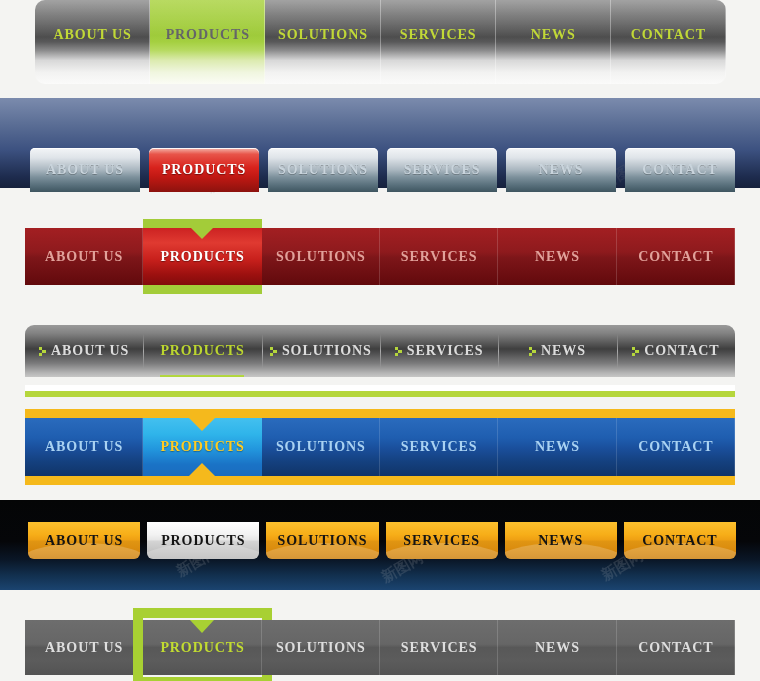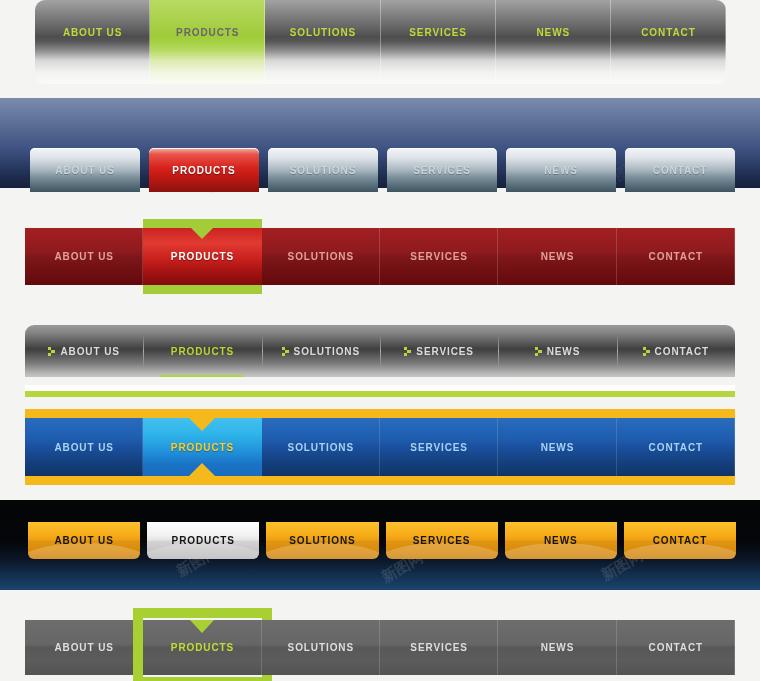--- a/index.html
+++ b/index.html
@@ -8,24 +8,24 @@
     background:#f4f4f2;
     font-family:"Liberation Sans", sans-serif;
     overflow:hidden;
     position:relative;
   }
   .stage{position:relative;width:760px;height:681px;}
   .bar{position:absolute;left:0;}
 
   .lbl{
     font-weight:bold;
-    font-size:10px;
+    font-size:14px;
     letter-spacing:0.9px;
     white-space:nowrap;
-    font-family:Liberation Sans, sans-serif;
+    font-family:Liberation Serif, serif;
   }
 
   
   #bar1{top:0;left:35px;width:691px;height:84px;}
   #bar1 .row{display:flex;height:84px;border-radius:10px;overflow:hidden;}
   #bar1 .cell{
     position:relative;flex:1;height:84px;
     background:linear-gradient(to bottom,#8e8e8e 0%,#6f6f6f 18%,#4a4a4a 44%,#59595a 50%,#8b8b8c 60%,#d8d8d8 72%,#f2f2f1 86%,#fbfbfa 100%);
     display:flex;align-items:flex-start;justify-content:center;
     box-shadow:inset -1px 0 0 rgba(255,255,255,.35);

